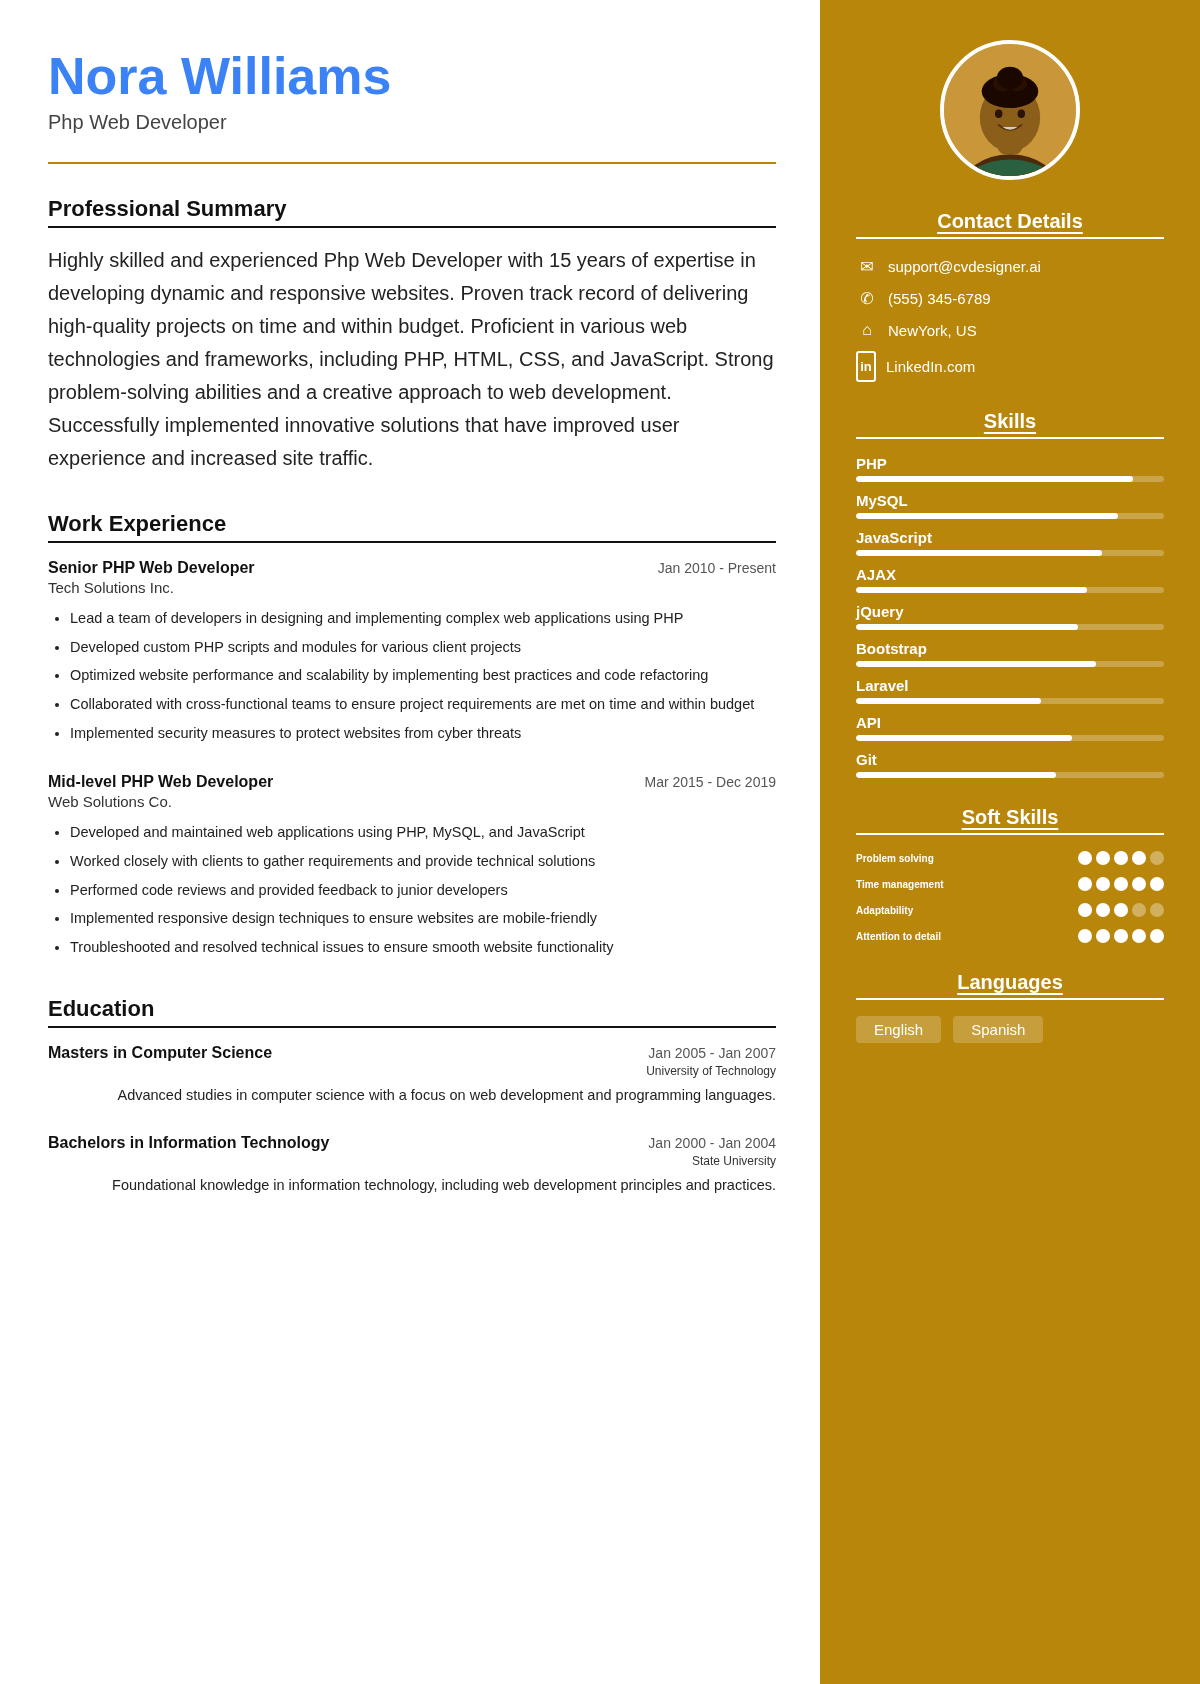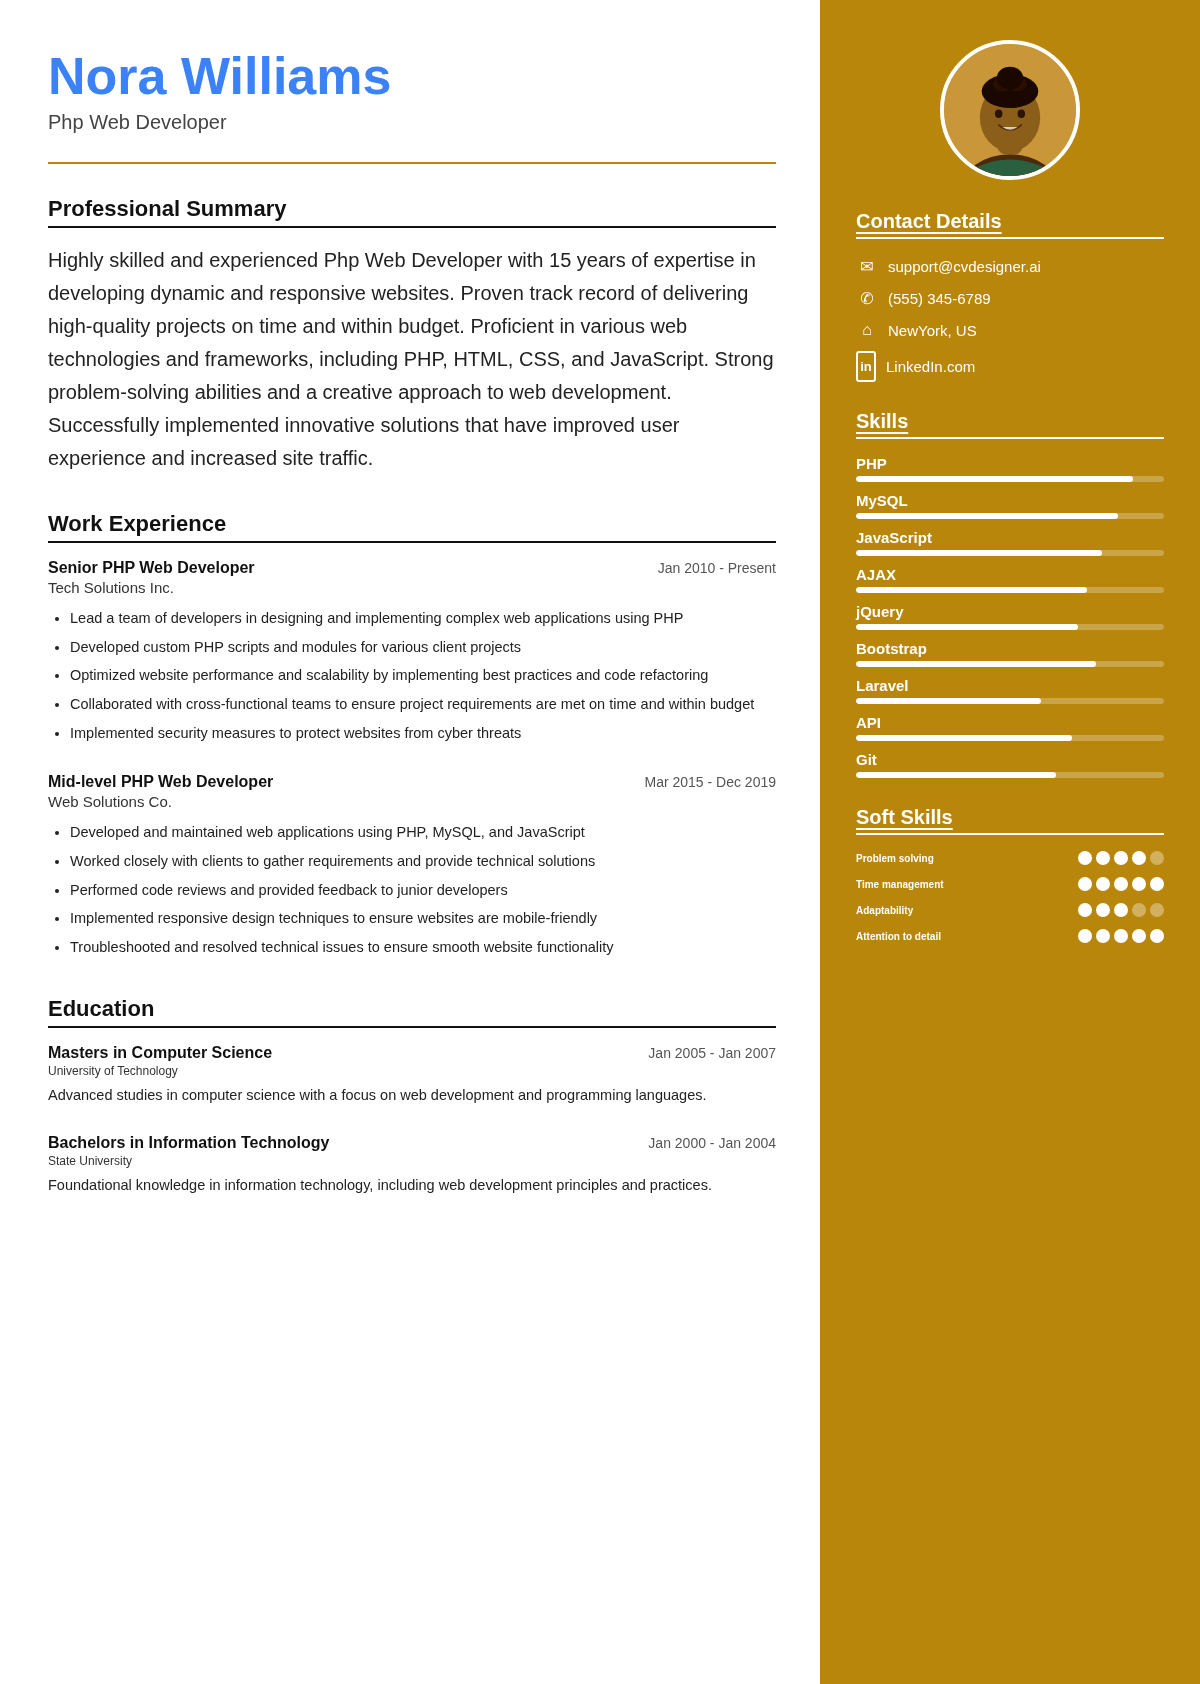--- a/index.html
+++ b/index.html
@@ -111,20 +111,21 @@
       color: #333;
       margin-bottom: 6px;
     }
     .edu-desc {
       font-size: 14.5px;
       color: #222;
       line-height: 1.65;
     }
     .edu-entry {
       margin-bottom: 26px;
+      text-align: right;
     }
 
     
     .avatar-wrap {
       display: flex;
       justify-content: center;
       margin-bottom: 30px;
     }
     .avatar-circle {
       width: 140px;
@@ -140,20 +141,21 @@
     
     .right-section-title {
       font-size: 20px;
       font-weight: 700;
       color: #fff;
       border-bottom: 2px solid #fff;
       padding-bottom: 4px;
       margin-bottom: 16px;
       text-decoration: underline;
       text-underline-offset: 4px;
+      text-align: center;
     }
     .contact-item {
       display: flex;
       align-items: center;
       gap: 10px;
       margin-bottom: 10px;
       font-size: 15px;
       color: #fff;
     }
     .contact-icon {
@@ -454,13 +456,20 @@
             <div class="dot"></div>
             <div class="dot"></div>
             <div class="dot"></div>
             <div class="dot"></div>
             <div class="dot"></div>
           </div>
   </div>
       </div>
   </div>
 
+  <div class="right-section">
+    <div class="right-section-title">Languages</div>
+    <div class="lang-chips" id="lang-chips">
+        <div class="lang-chip">English</div>
+        <div class="lang-chip">Spanish</div>
+      </div>
+  </div>
 </div>
 
 </body></html>

